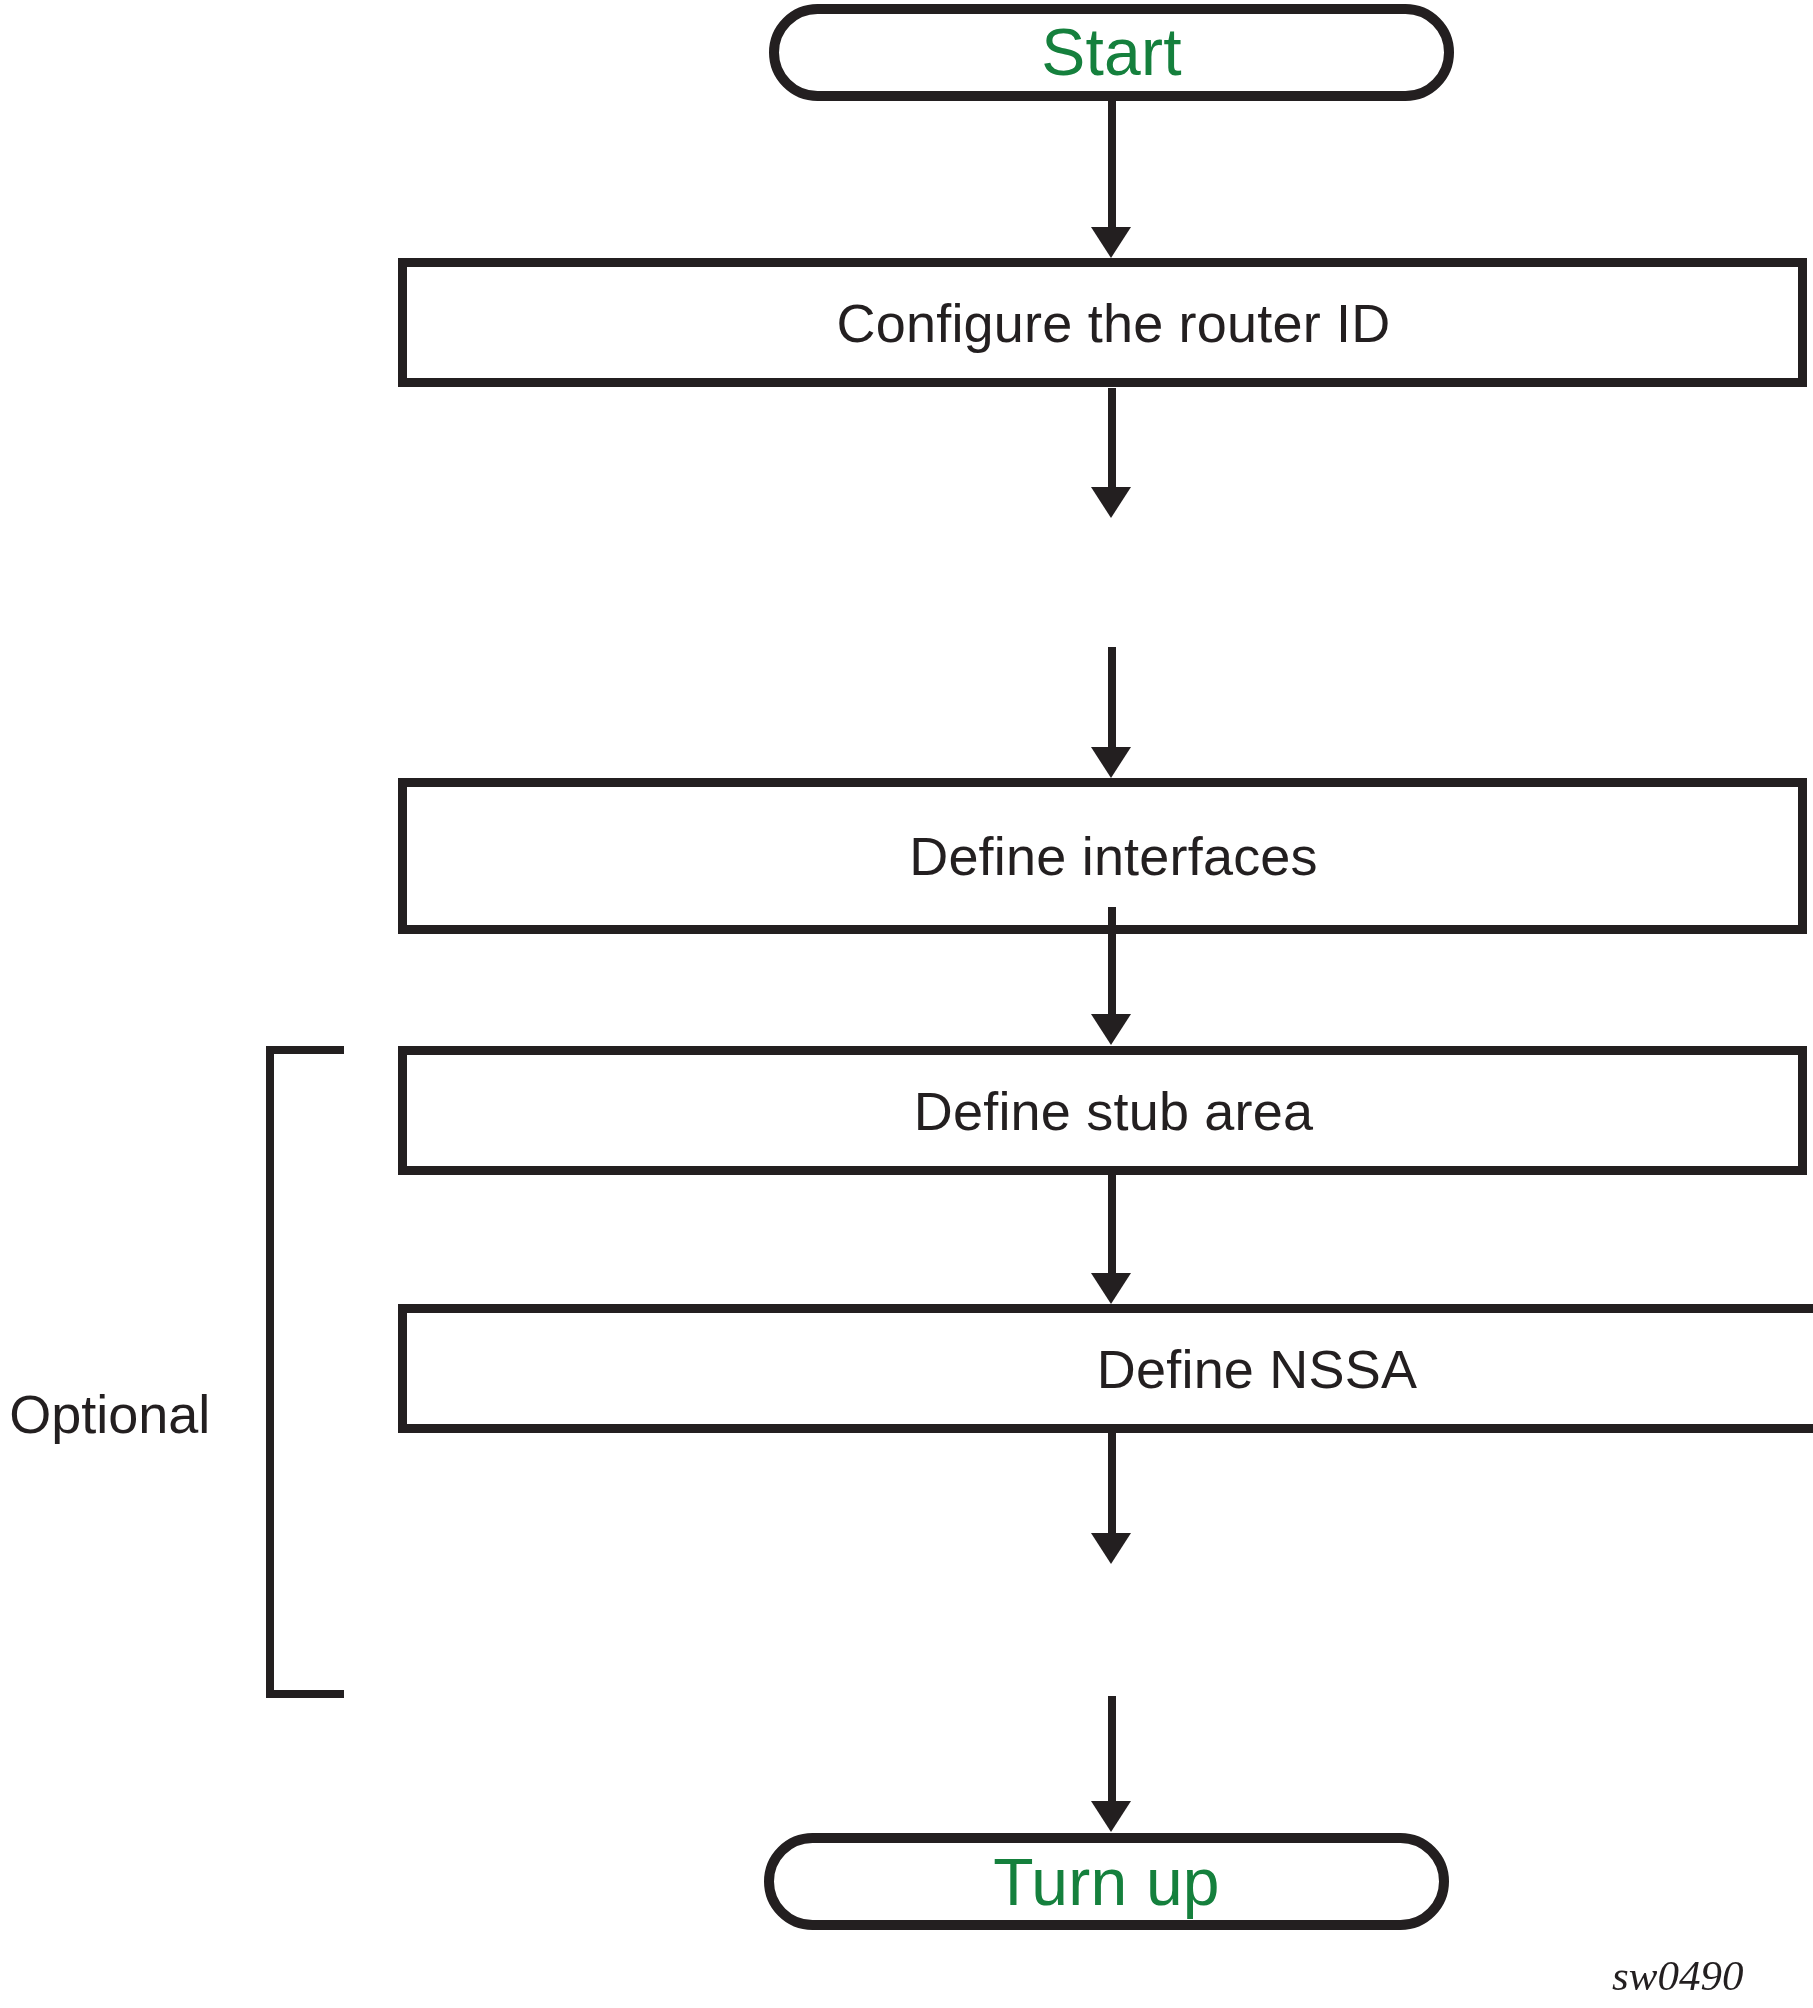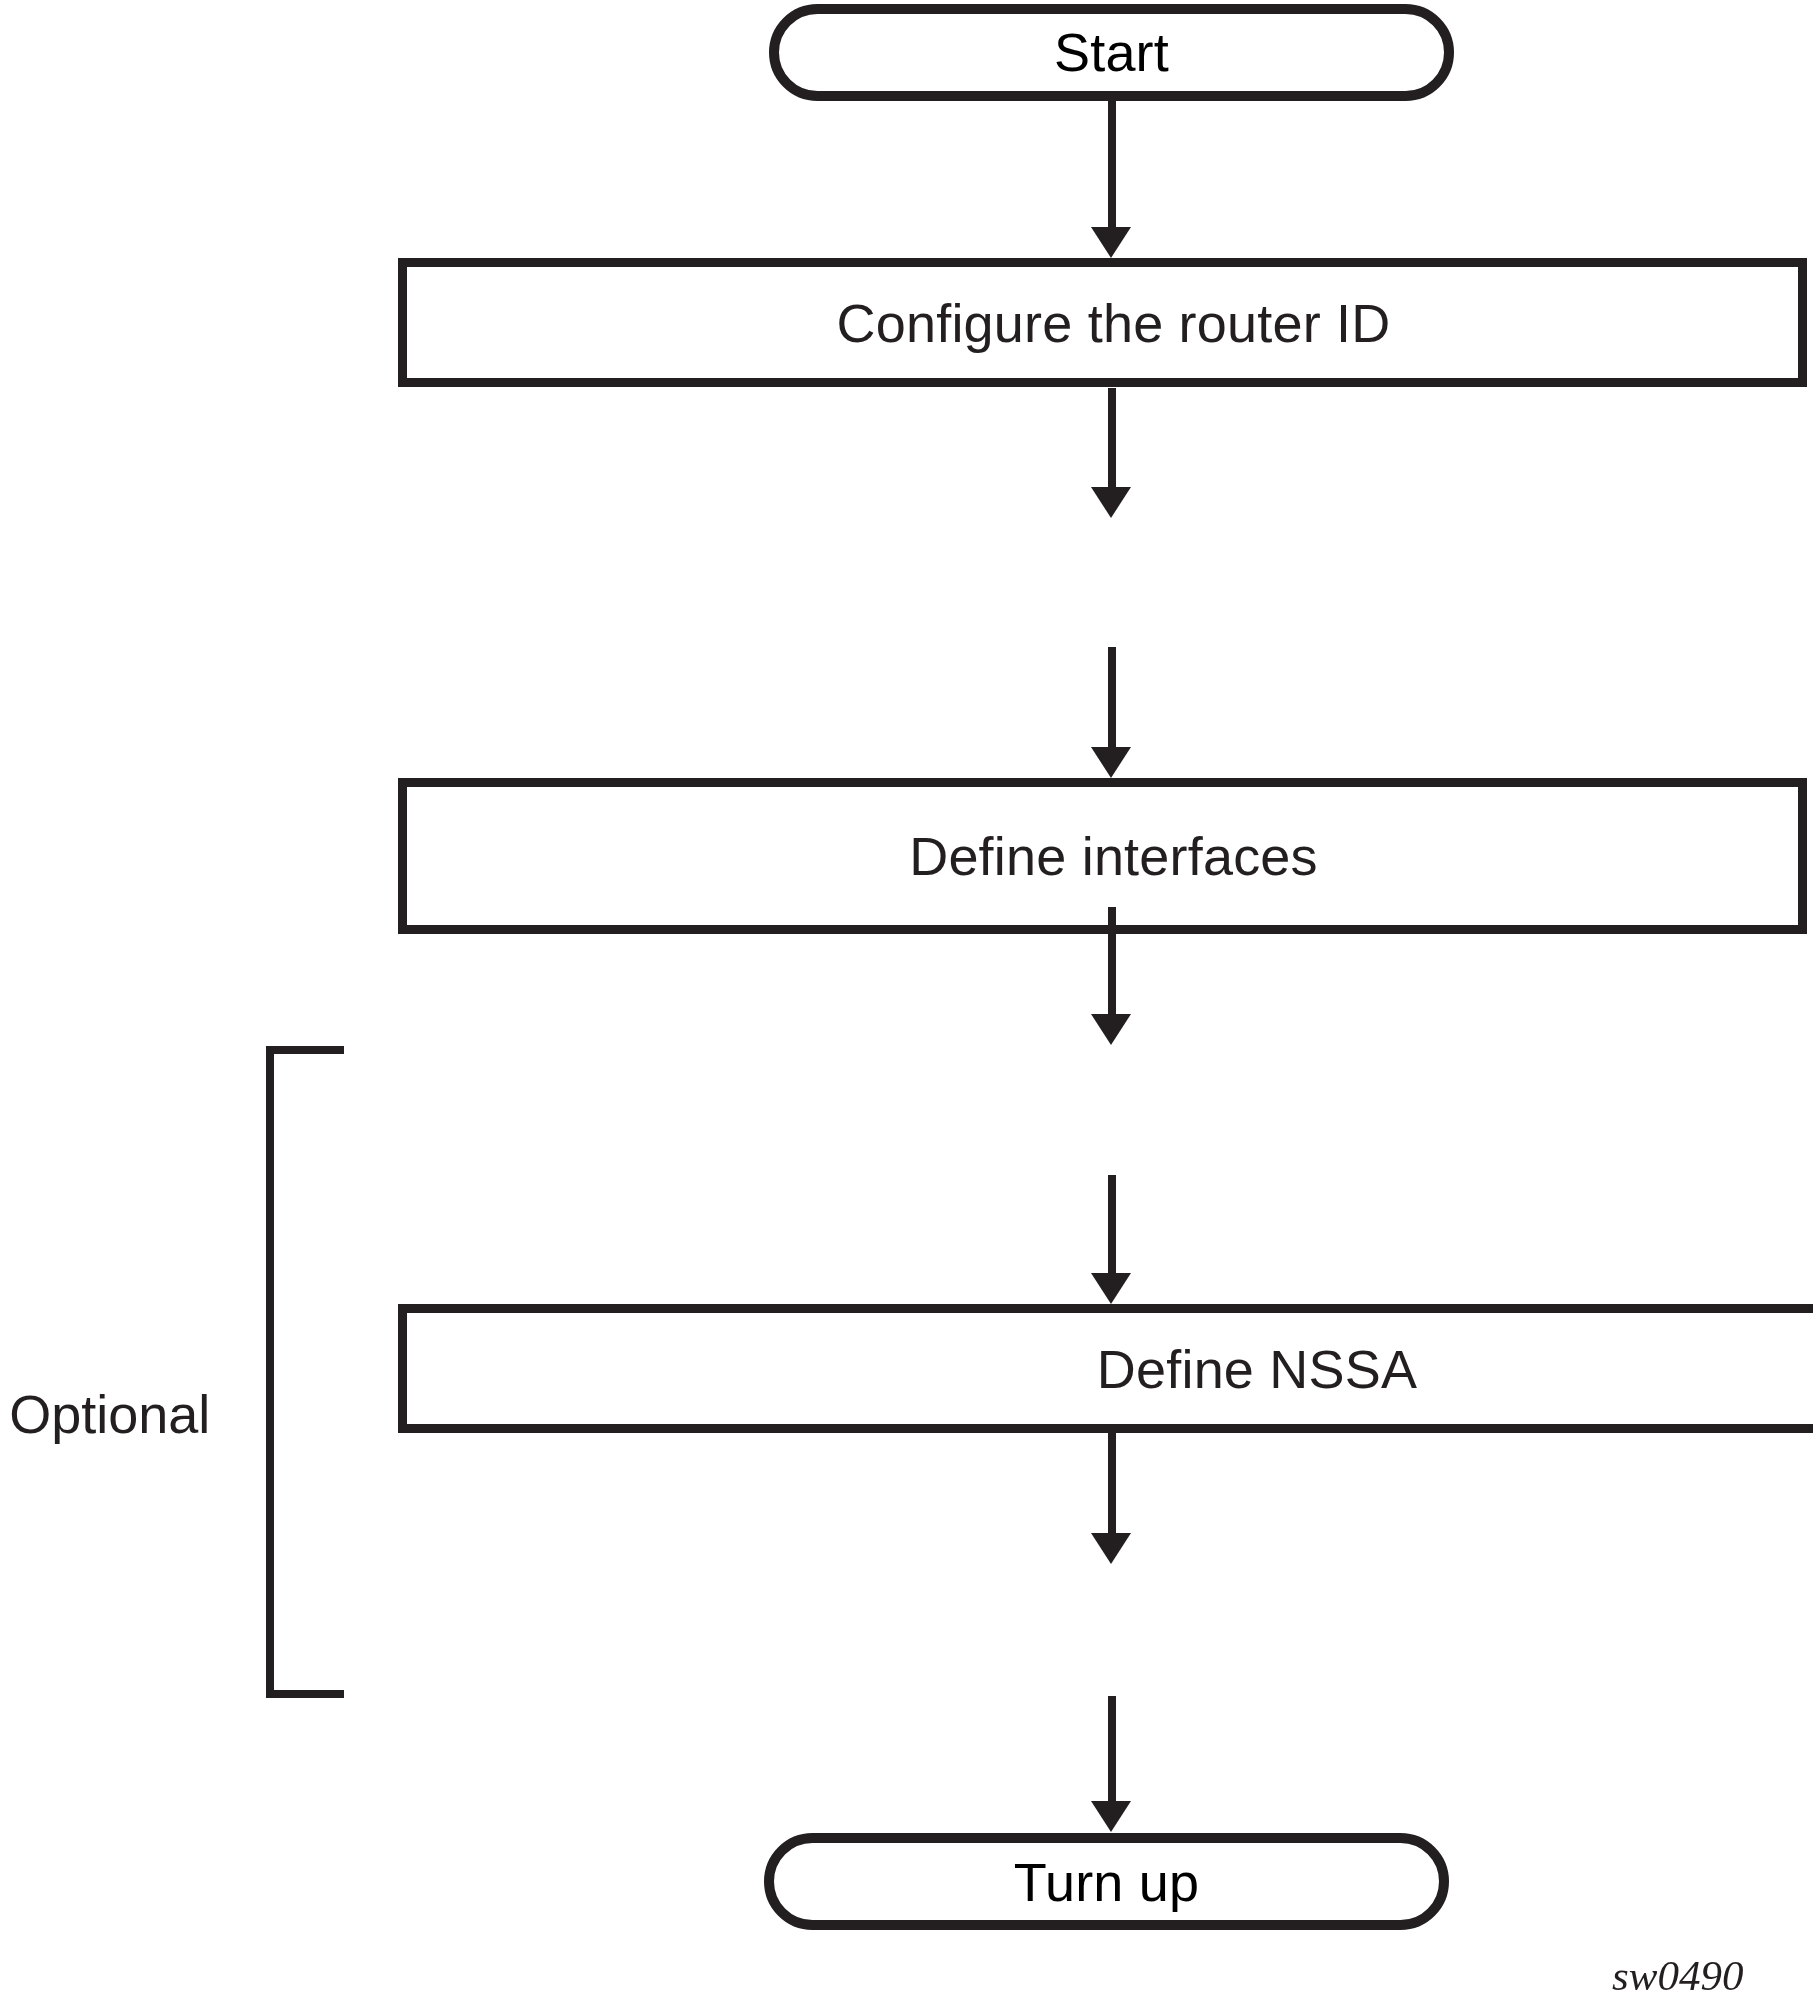--- a/index.html
+++ b/index.html
@@ -21,22 +21,22 @@
     position: absolute;
     box-sizing: border-box;
     border: 10px solid #231F20;
     border-radius: 74px;
     background: #ffffff;
     display: flex;
     align-items: center;
     justify-content: center;
   }
   .terminator .node-label {
-    font-size: 54px;
-    color: #000000;
+    font-size: 66px;
+    color: #15803d;
     letter-spacing: 0.2px;
     line-height: 1;
     white-space: nowrap;
   }
 
   
   .process {
     position: absolute;
     box-sizing: border-box;
     border: 9.2px solid #231F20;
@@ -154,20 +154,23 @@
   </div>
 
   <div class="bracket" style="left:266px; top:1046px; width:78px; height:652px;">
     <div class="spine"></div>
     <div class="tick top" style="width:78px;"></div>
     <div class="tick bottom" style="width:78px;"></div>
   </div>
 
   <div class="optional-label" style="left:9.2px; top:1343px;margin-top:44px;">Optional</div>
 
+  <div class="process" style="left:398px; top:1046px; width:1409px; height:129px;">
+    <span class="node-label">Define stub area</span>
+  </div>
 
   <div class="connector" style="left:1108px; top:1175px; width:8.3px; height:129px;">
     <div class="shaft" style="height:98px;"></div>
     <div class="head" style="top:98px;"></div>
   </div>
 
   <div class="process" style="left:398px; top:1304px; width:1696px; height:129px;">
     <span class="node-label">Define NSSA</span>
   </div>
 

